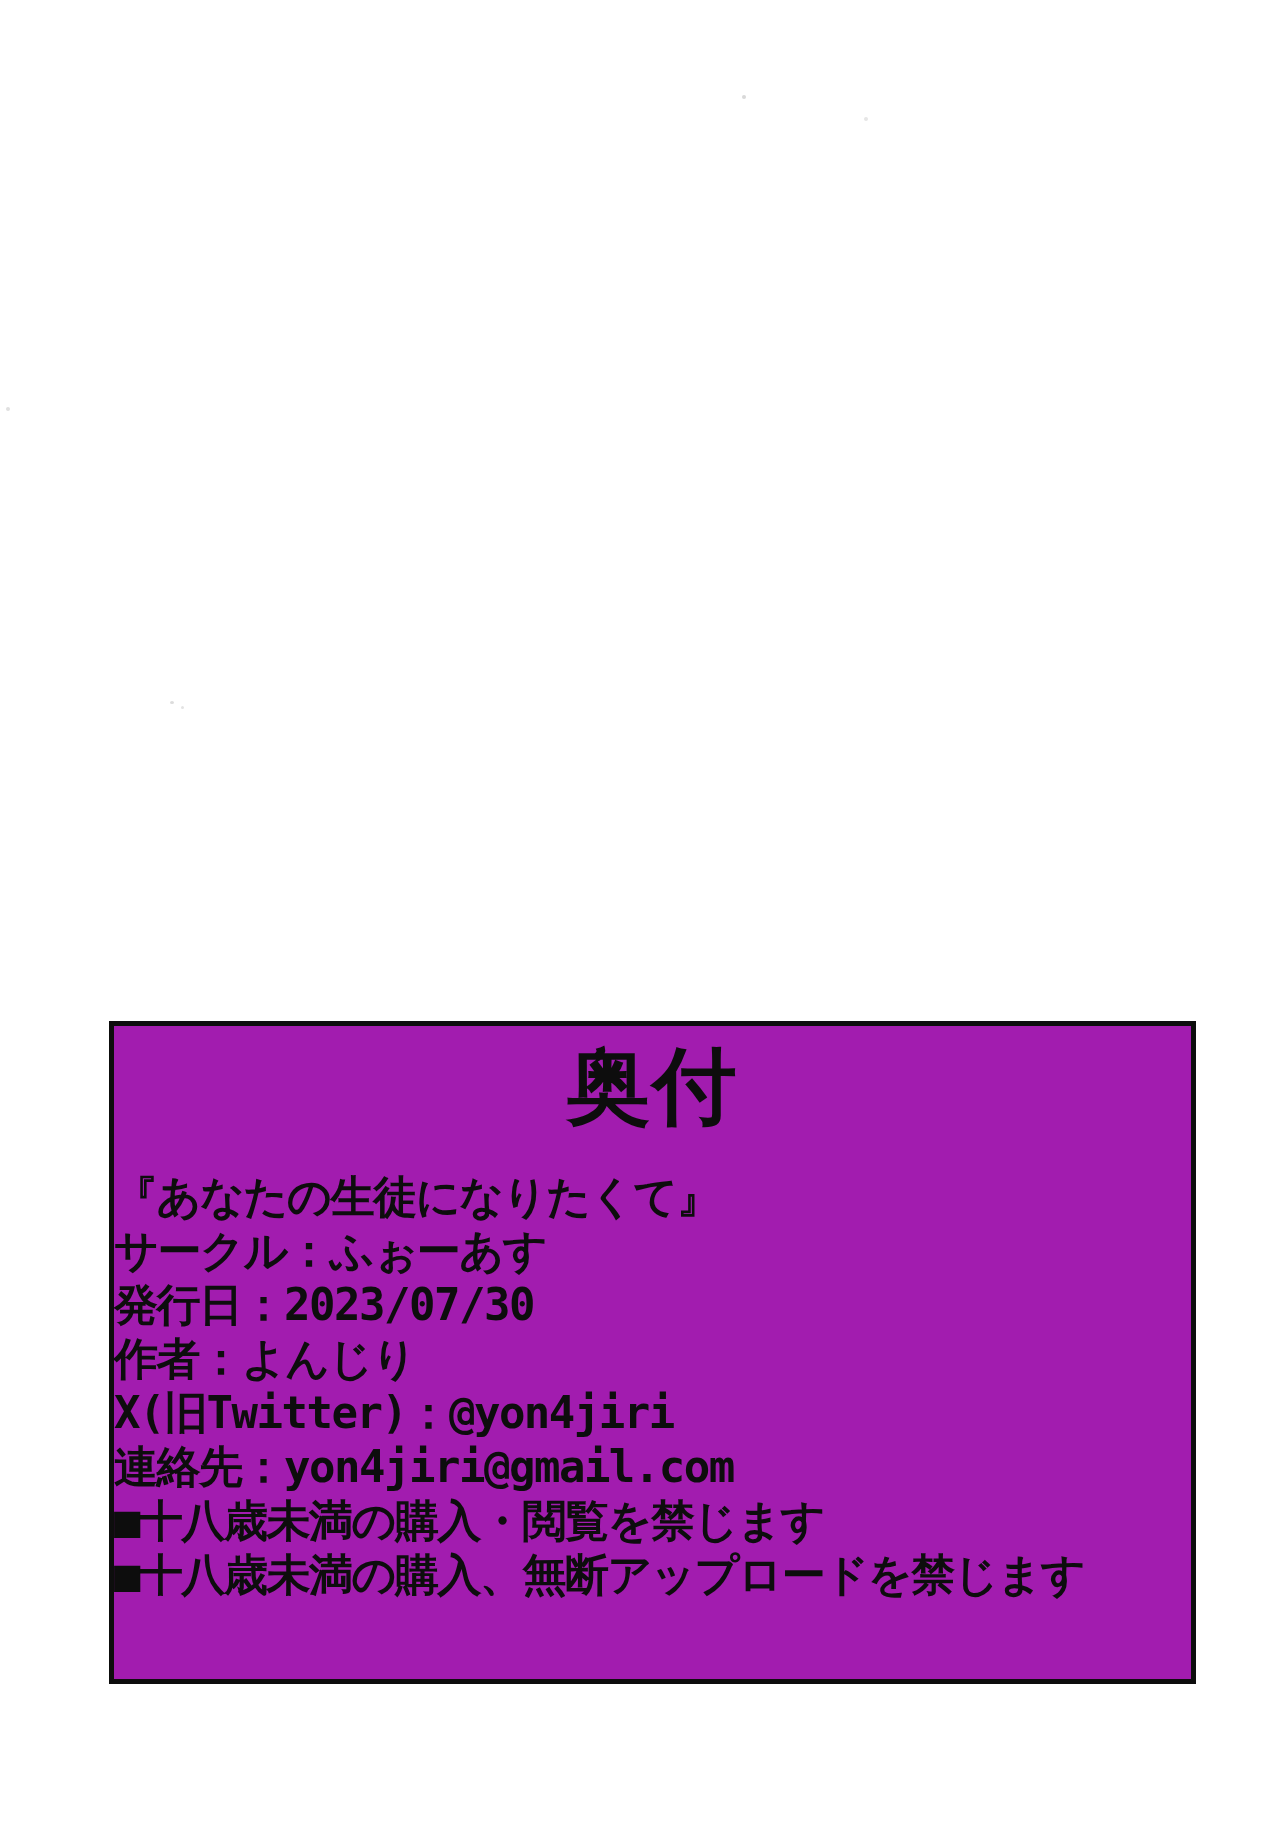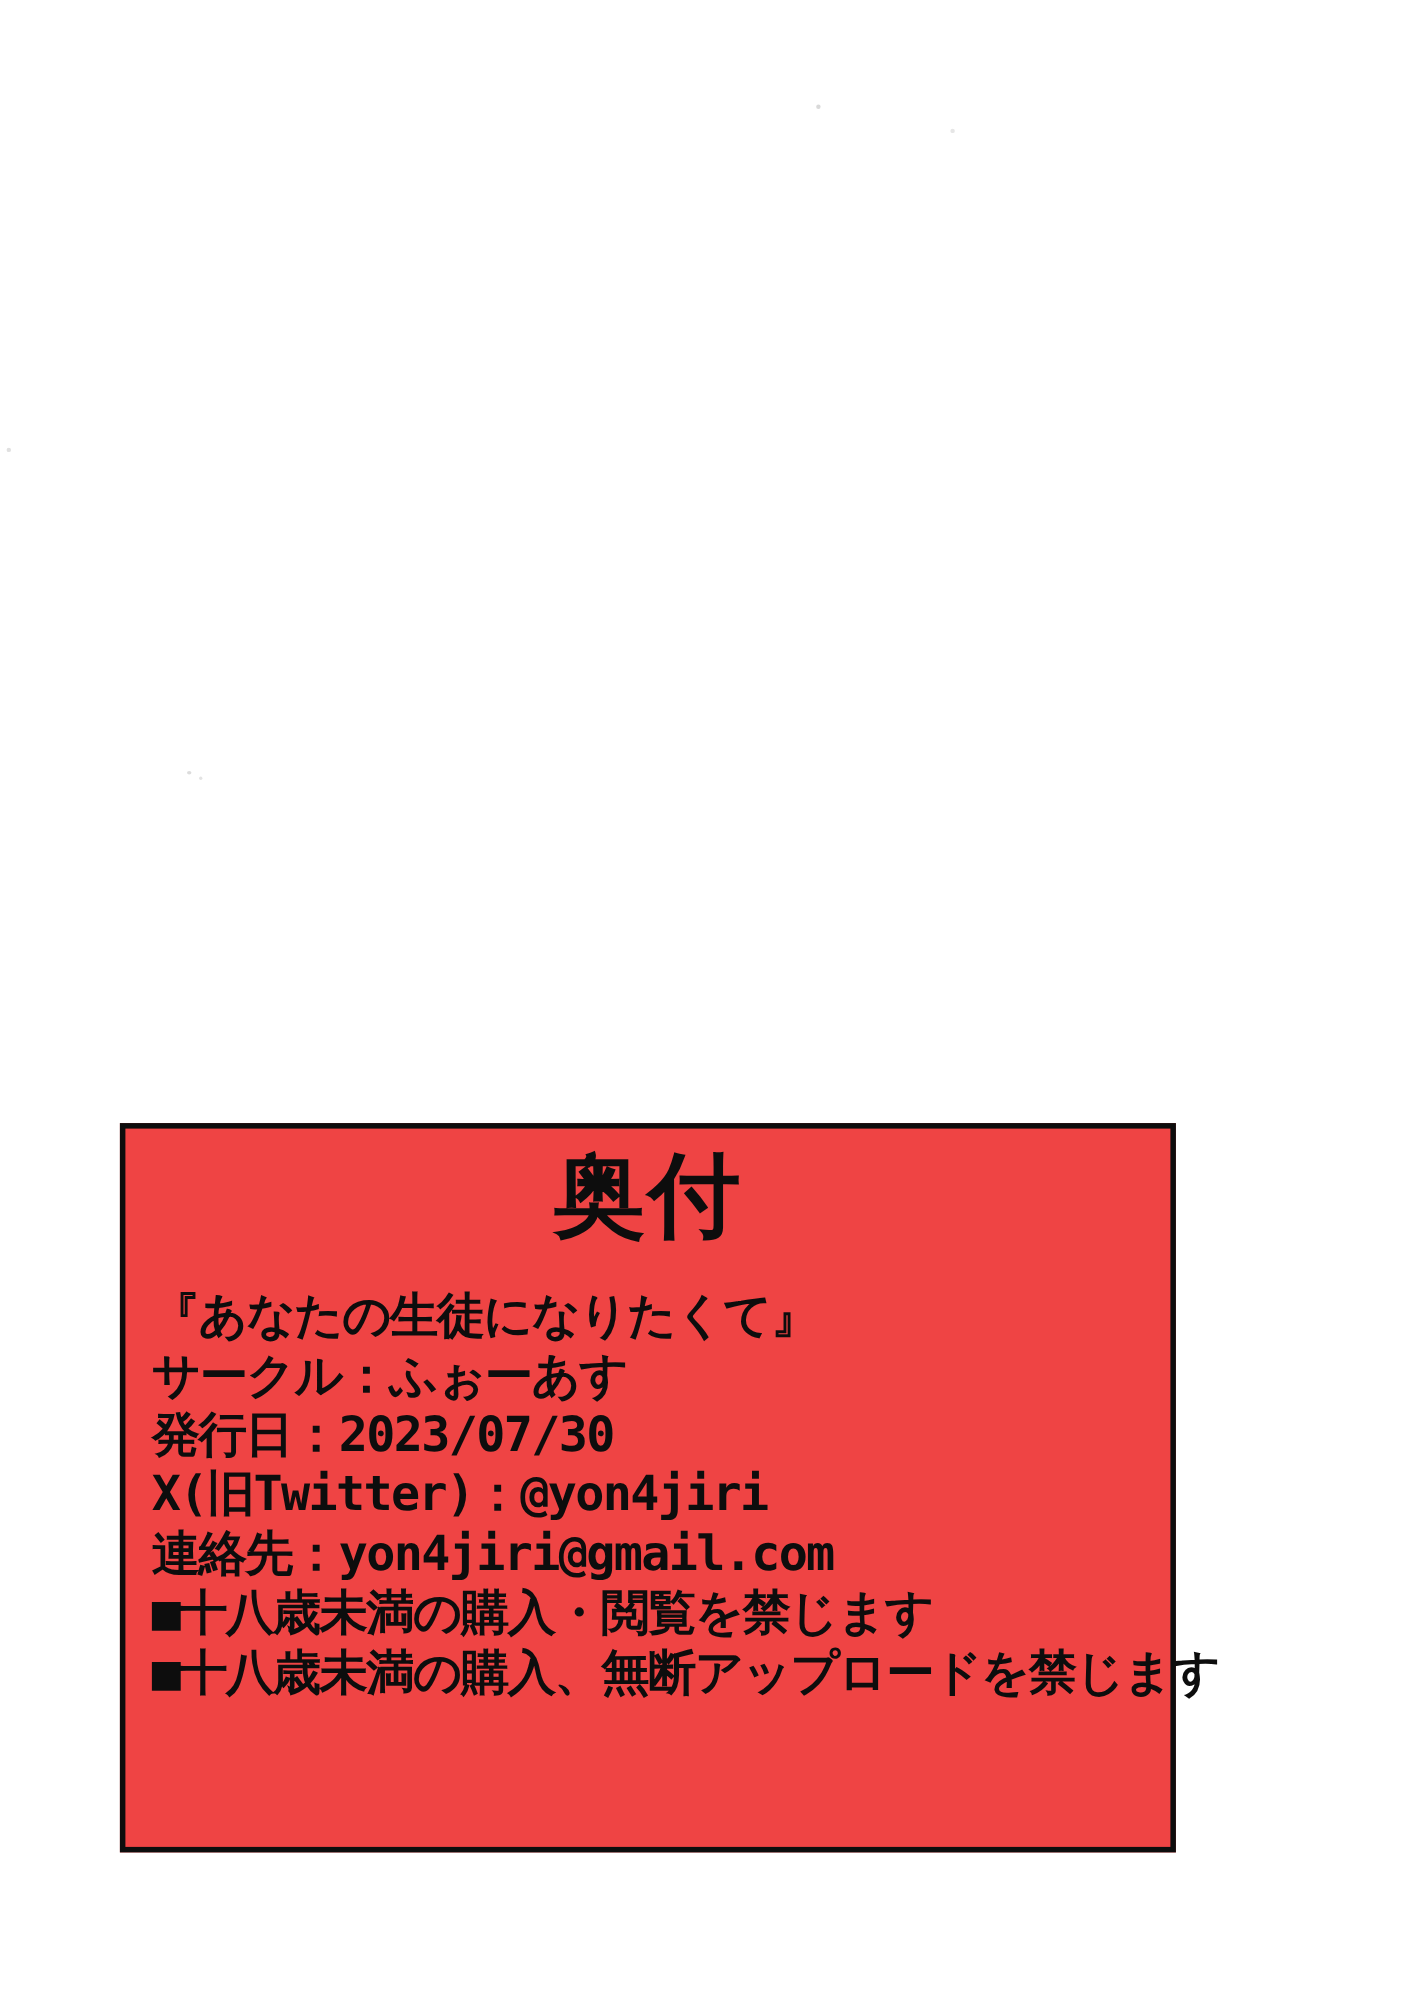--- a/index.html
+++ b/index.html
@@ -25,38 +25,37 @@
   .speck.s1 { left: 742px; top: 95px;  width: 4px; height: 4px; }
   .speck.s2 { left: 6px;   top: 407px; width: 4px; height: 4px; background:#e0e0e0; }
   .speck.s3 { left: 170px; top: 701px; width: 4px; height: 3px; background:#dcdcdc; }
   .speck.s4 { left: 181px; top: 706px; width: 3px; height: 3px; background:#e3e3e3; }
   .speck.s5 { left: 864px; top: 117px; width: 4px; height: 4px; background:#e6e6e6; }
 
   .colophon-box {
     position: absolute;
     left: 109px;
     top: 1021px;
-    width: 960px;
+    width: 1087px;
     height: 663px;
     border: 5px solid #0d0d0d;
     box-sizing: border-box;
-    background: #ef4444;
+    background: #a21caf;
   }
   .colophon-title {
     margin-top: 18px;
     margin-bottom: 42px;
     text-align: center;
     font-size: 84px;
     line-height: 1.0;
     font-weight: 700;
     letter-spacing: 2px;
     color: #0d0d0d;
   }
   .colophon-lines {
-    padding-left: 24px;
     padding-right: 10px;
   }
   .colophon-line {
     font-size: 44px;
     line-height: 54px;
     font-weight: 600;
     letter-spacing: -1.5px;
     white-space: nowrap;
     color: #0d0d0d;
     
@@ -74,20 +73,21 @@
   <span class="speck s4"></span>
   <span class="speck s5"></span>
 
   <div class="colophon-box">
     <div class="colophon-title">奥付</div>
 
     <div class="colophon-lines">
       <div class="colophon-line">『あなたの生徒になりたくて』</div>
       <div class="colophon-line">サークル：ふぉーあす</div>
       <div class="colophon-line">発行日：2023/07/30</div>
+      <div class="colophon-line">作者：よんじり</div>
       <div class="colophon-line">X(旧Twitter)：@yon4jiri</div>
       <div class="colophon-line">連絡先：yon4jiri@gmail.com</div>
       <div class="colophon-line">■十八歳未満の購入・閲覧を禁じます</div>
       <div class="colophon-line">■十八歳未満の購入、無断アップロードを禁じます</div>
     </div>
   </div>
 
 </div>
 
 </body></html>

